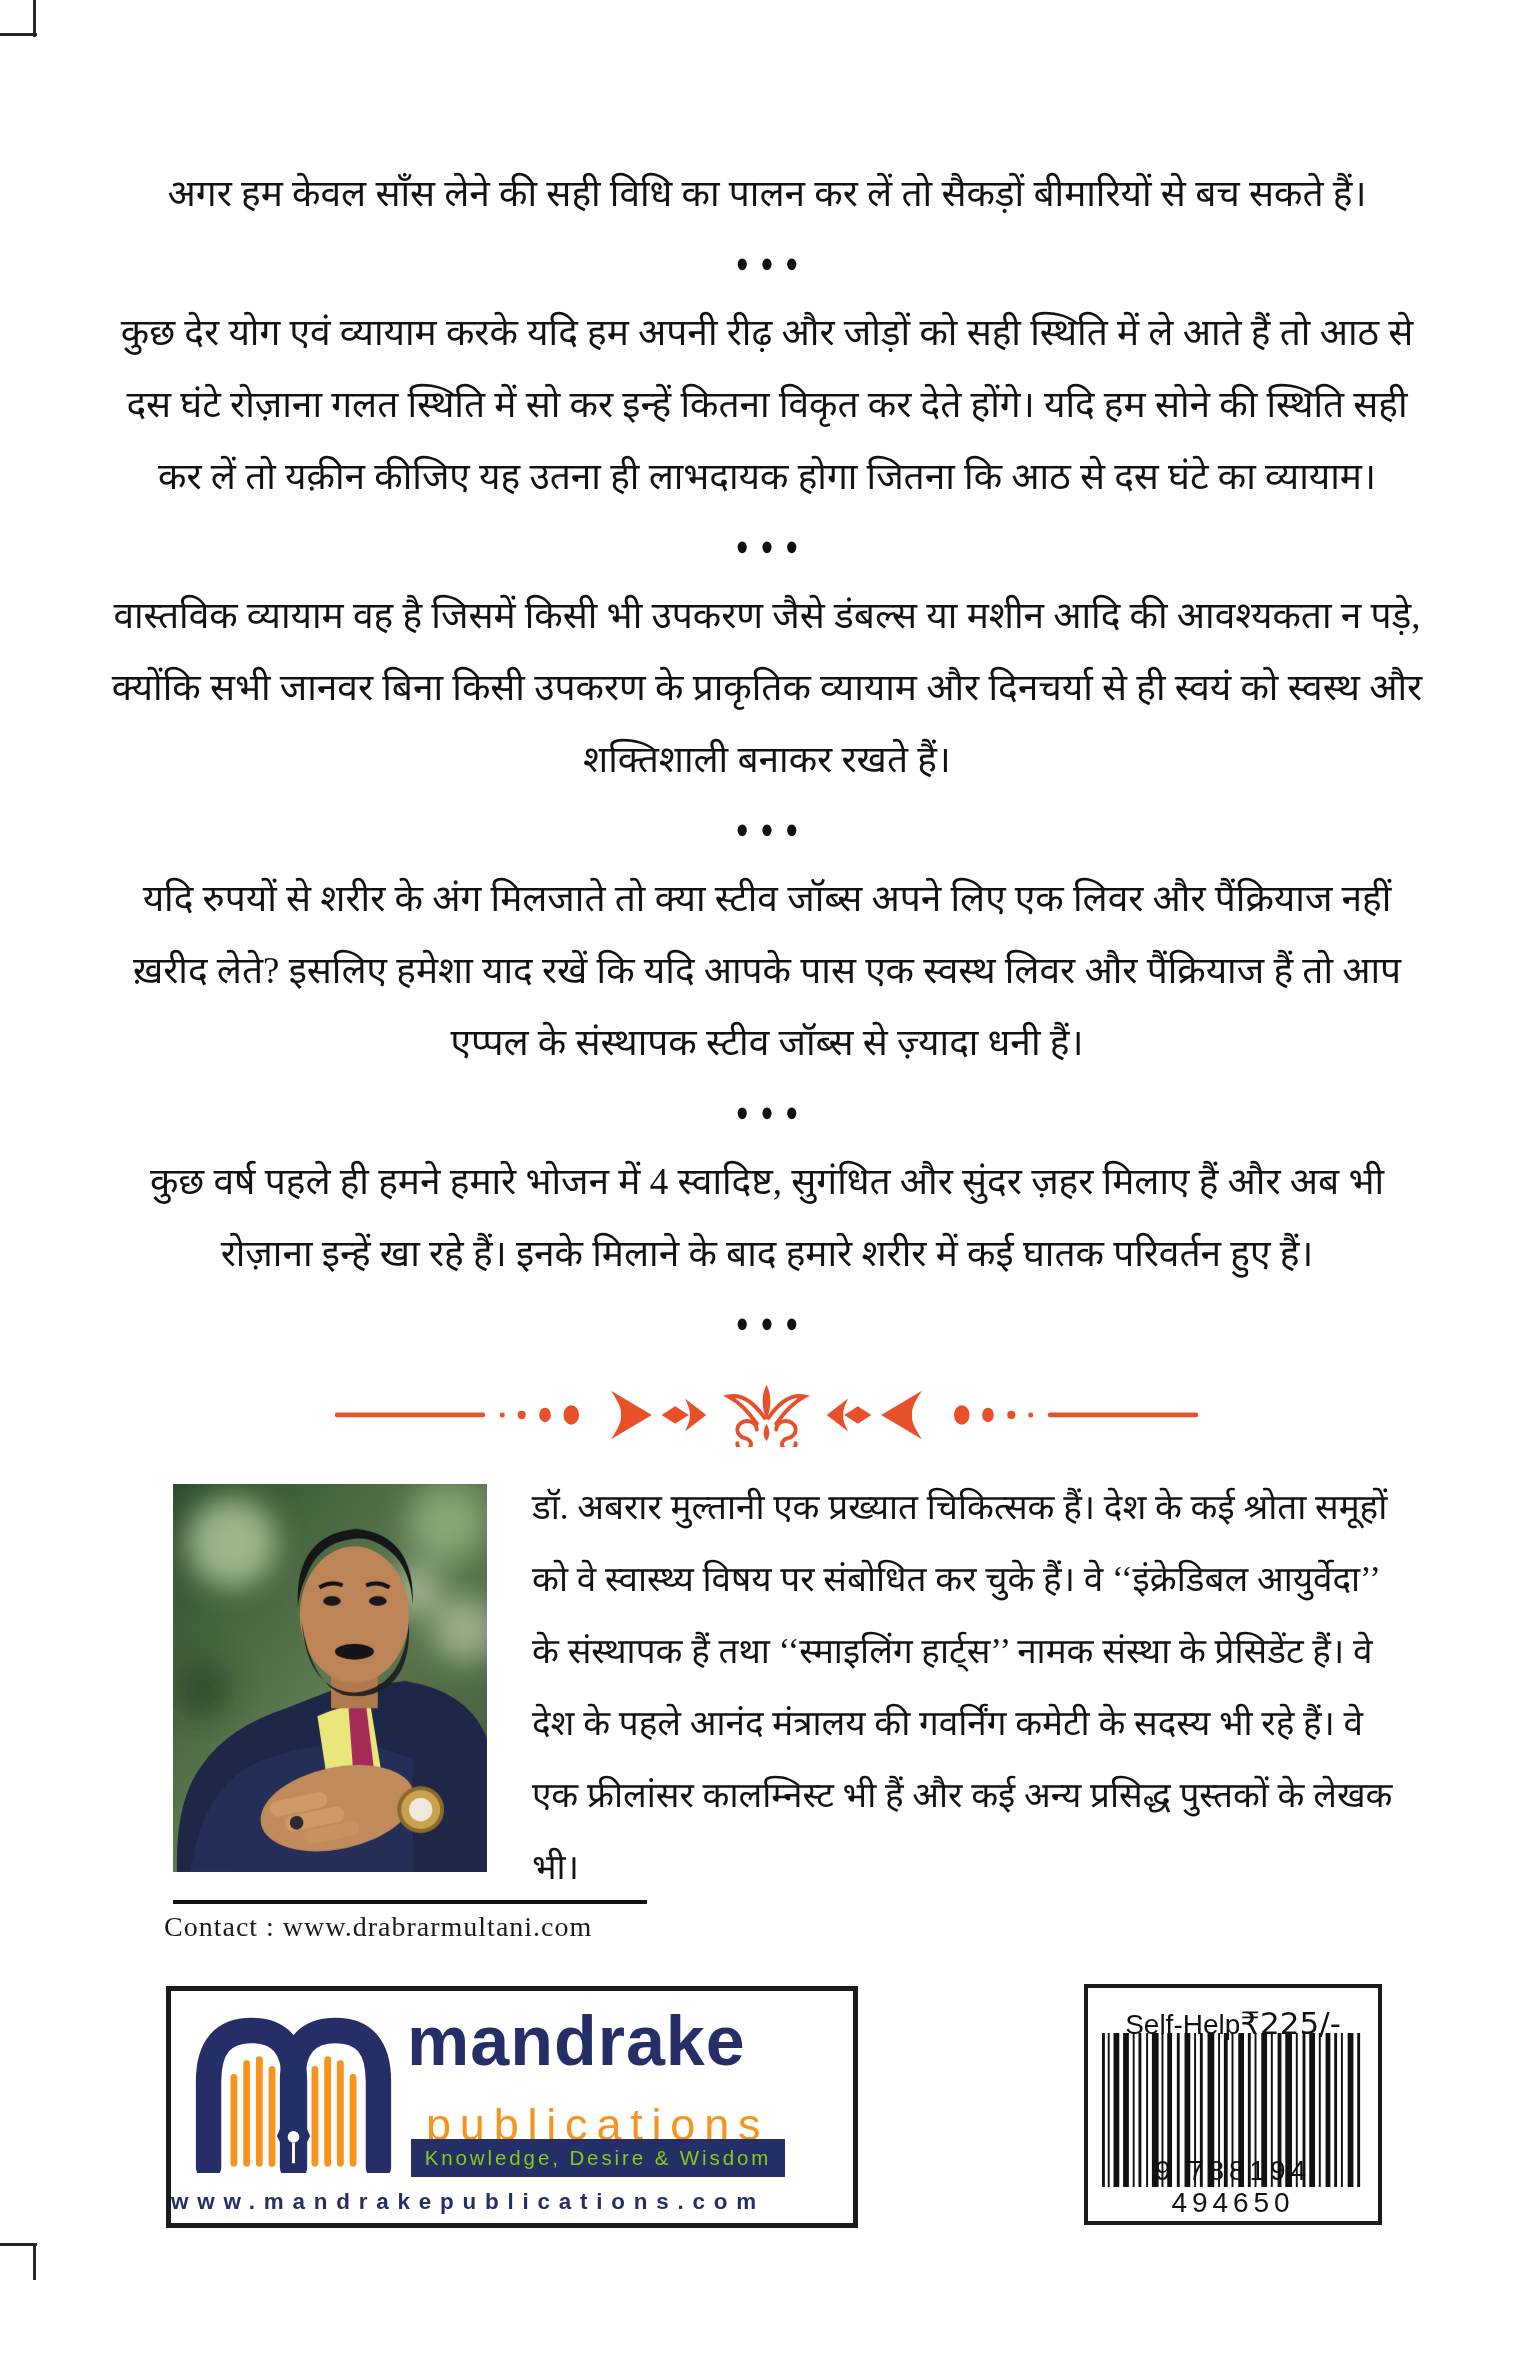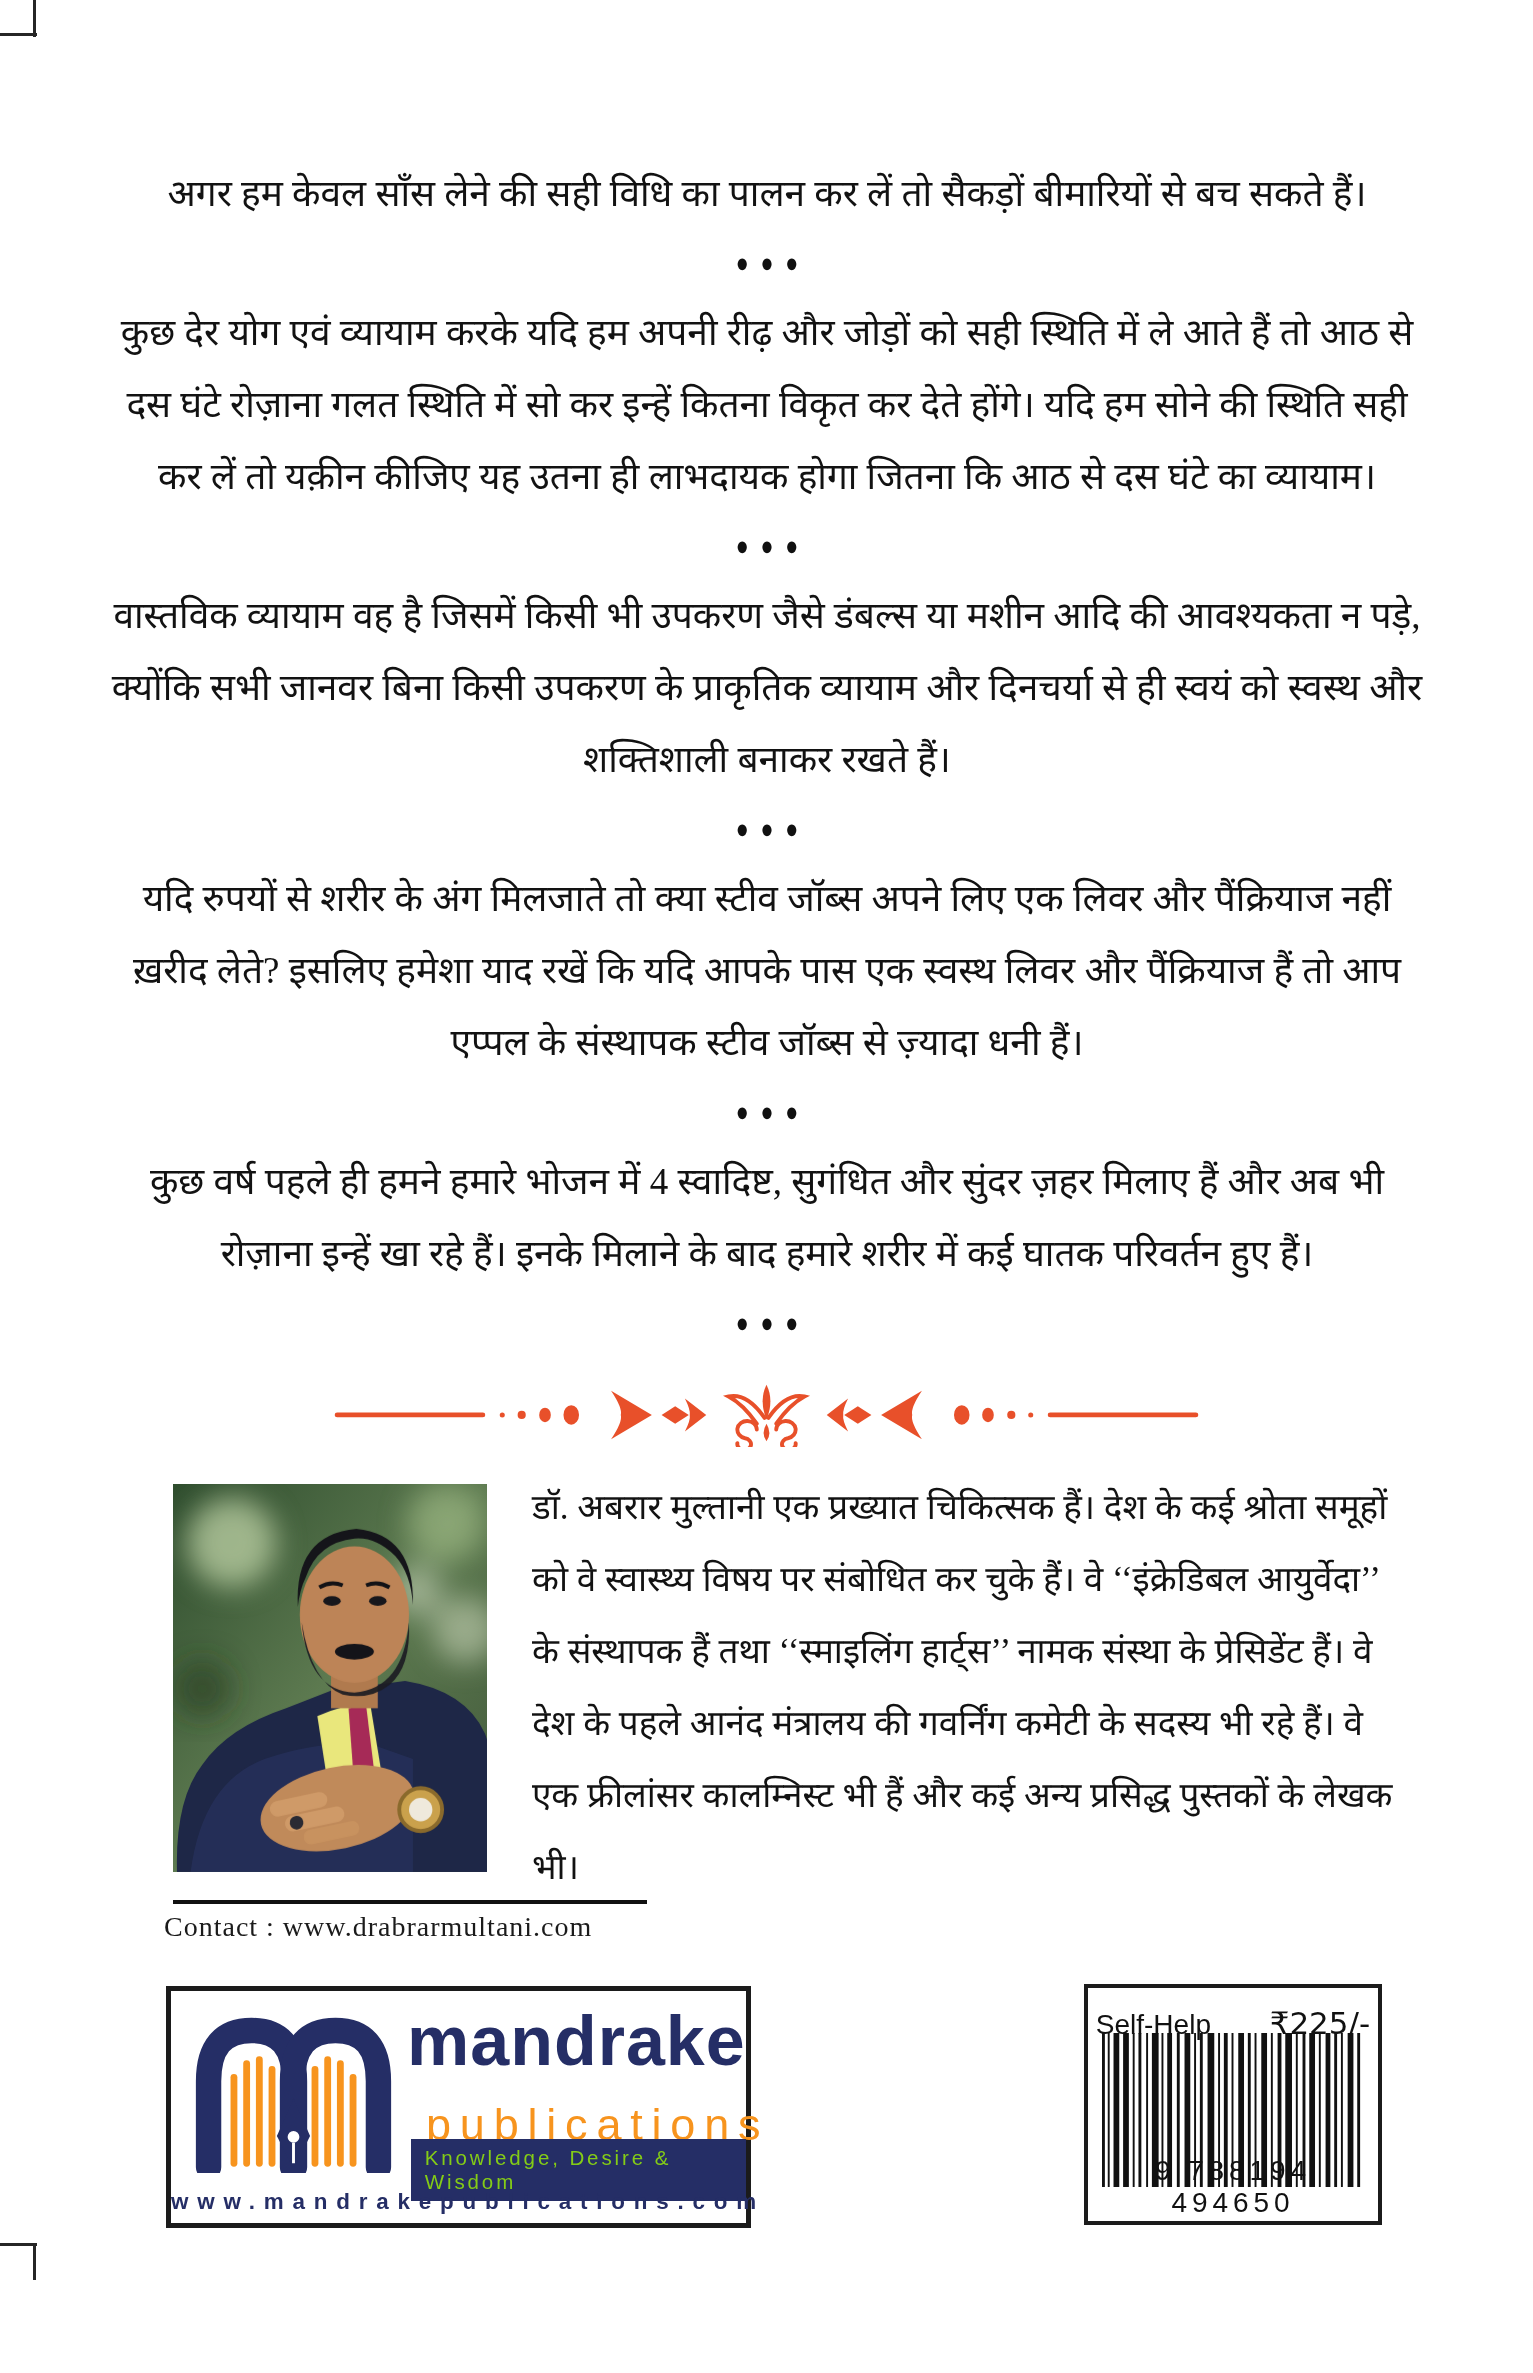--- a/index.html
+++ b/index.html
@@ -27,37 +27,37 @@
 
   
   .author{position:absolute;top:1484px;left:173px;width:1229px;display:flex;gap:45px;}
   .photo{width:314px;height:388px;flex:none;background:#44583e;}
   .bio{margin:-11.7px 0 0 0;font-size:35px;line-height:72px;width:878px;color:#121212;}
 
   .photo-rule{position:absolute;left:173px;top:1900px;width:474px;height:3.9px;background:#111;}
   .contact{position:absolute;left:164px;top:1911px;margin:0;font-size:28px;letter-spacing:1px;color:#1b1b1b;}
 
   
-  .pub-box{position:absolute;left:166px;top:1986px;width:585px;height:242px;
+  .pub-box{position:absolute;left:166px;top:1986px;width:692px;height:242px;
     border:5.9px solid #1b1b1b;box-sizing:border-box;background:#fff;}
   .pub-mark{position:absolute;left:15.6px;top:17.6px;width:213px;height:164px;}
   .pub-name{position:absolute;left:236px;top:9.8px;margin:0;font-family:"Liberation Sans",sans-serif;
     font-weight:bold;font-size:70px;letter-spacing:1px;color:var(--navy);}
   .pub-type{position:absolute;left:239px;top:92px;margin:16px;font-family:"Liberation Sans",sans-serif;
     font-size:45px;letter-spacing:8.8px;color:var(--orange);}
   .pub-tagline{position:absolute;left:240px;top:148px;margin:0;font-family:"Liberation Sans",sans-serif;
     background:var(--navy);color:#84cc16;font-size:20.5px;letter-spacing:2.9px;padding:6.8px 13.7px;}
   .pub-site{position:absolute;left:0;right:0;bottom:7.8px;margin:0;text-align:left;
     font-family:"Liberation Sans",sans-serif;font-weight:bold;font-size:22.4px;letter-spacing:8.8px;color:var(--navy);}
 
   
   .price-box{position:absolute;left:1084px;top:1984px;width:298px;height:241px;
     border:4.9px solid #1b1b1b;box-sizing:border-box;background:#fff;
     font-family:"Liberation Sans",sans-serif;color:#111;}
-  .price-head{display:flex;justify-content:space-between;align-items:baseline;padding:4.9px 7.8px 0 7.8px;}
+  .price-head{display:flex;justify-content:center;align-items:baseline;padding:4.9px 7.8px 0 7.8px;}
   .price-cat{font-size:28px;}
   .price-val{font-size:31px;font-family:"DejaVu Sans","Liberation Sans",sans-serif;margin-top:12px;}
   .barcode-svg{position:absolute;left:13.7px;top:45px;width:261px;height:154px;}
   .isbn{position:absolute;left:0;right:0;bottom:2px;margin:0;text-align:center;
     font-size:28px;letter-spacing:4.9px;}
 </style>
 </head>
 <body>
 
 <div class="page">

